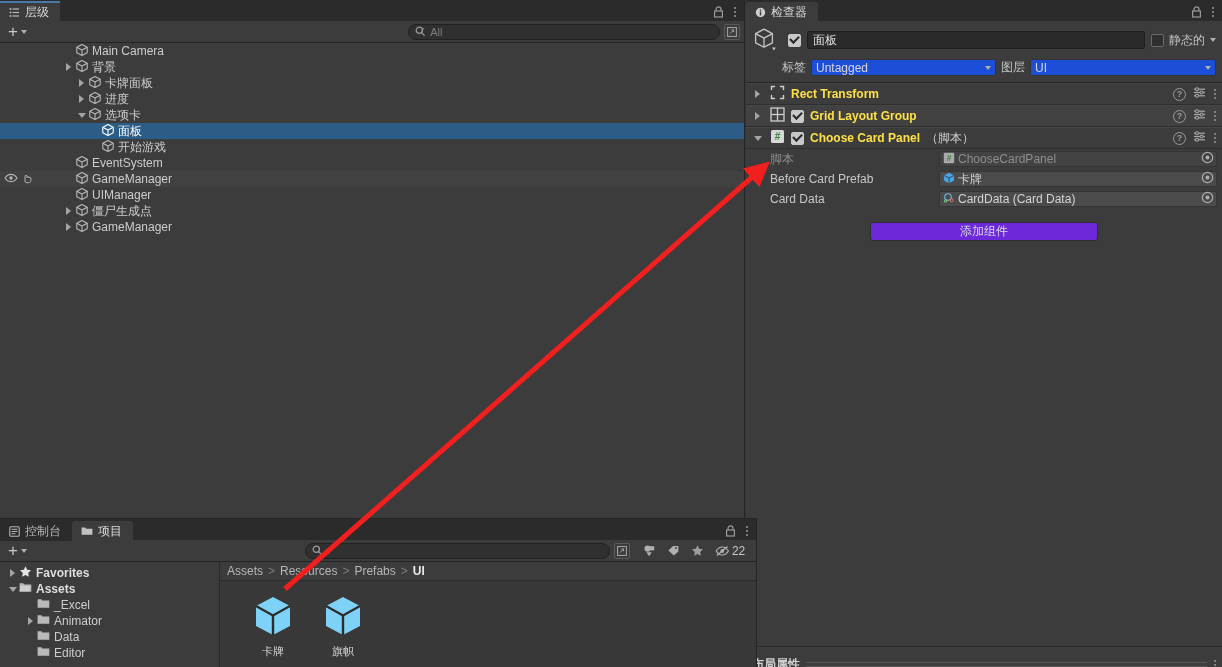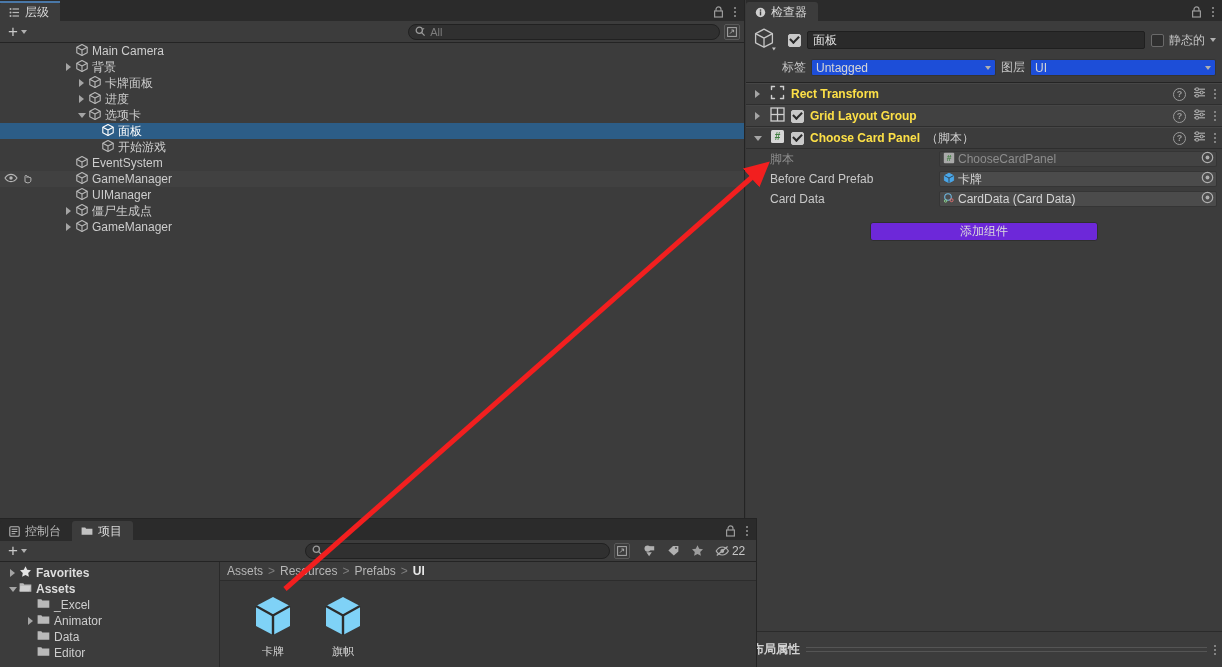--- a/index.html
+++ b/index.html
@@ -135,21 +135,21 @@
   .objfield .otext { flex:1; overflow:hidden; text-overflow:ellipsis; white-space:nowrap; font-size:12px; color:#d4d4d4; }
   .objfield .otext.dim { color:#8d8d8d; }
   .picker { width:13px;height:13px;flex:0 0 13px; }
 
   .addwrap { padding:13px 0 0 0; display:flex; justify-content:center; }
   .addbtn {
     width:228px; height:19px; background:#6d28d9; border:1px solid #2f2f2f; border-radius:3px;
     display:flex; align-items:center; justify-content:center; color:#dcdcdc; font-size:12px;
   }
   #insp-footer {
-    position:absolute; left:0; right:0; bottom:0; height:36px; background:#3c3c3c;
+    position:absolute; left:0; right:0; bottom:0; height:21px; background:#3c3c3c;
     border-top:1px solid #2b2b2b;
   }
   .footrow { display:flex; align-items:center; gap:6px; padding:9px 6px 0 6px; }
   .footrow .ft { font-weight:bold; color:#d2d2d2; font-size:12px; white-space:nowrap; }
   .rule { flex:1; height:5px; border-top:1px solid #555; border-bottom:1px solid #555; }
 
   
   #project {
     position:absolute; left:0; top:518px; width:757px; height:149px;
     background:#3c3c3c; border-right:1px solid #242424; border-top:1px solid #242424;

